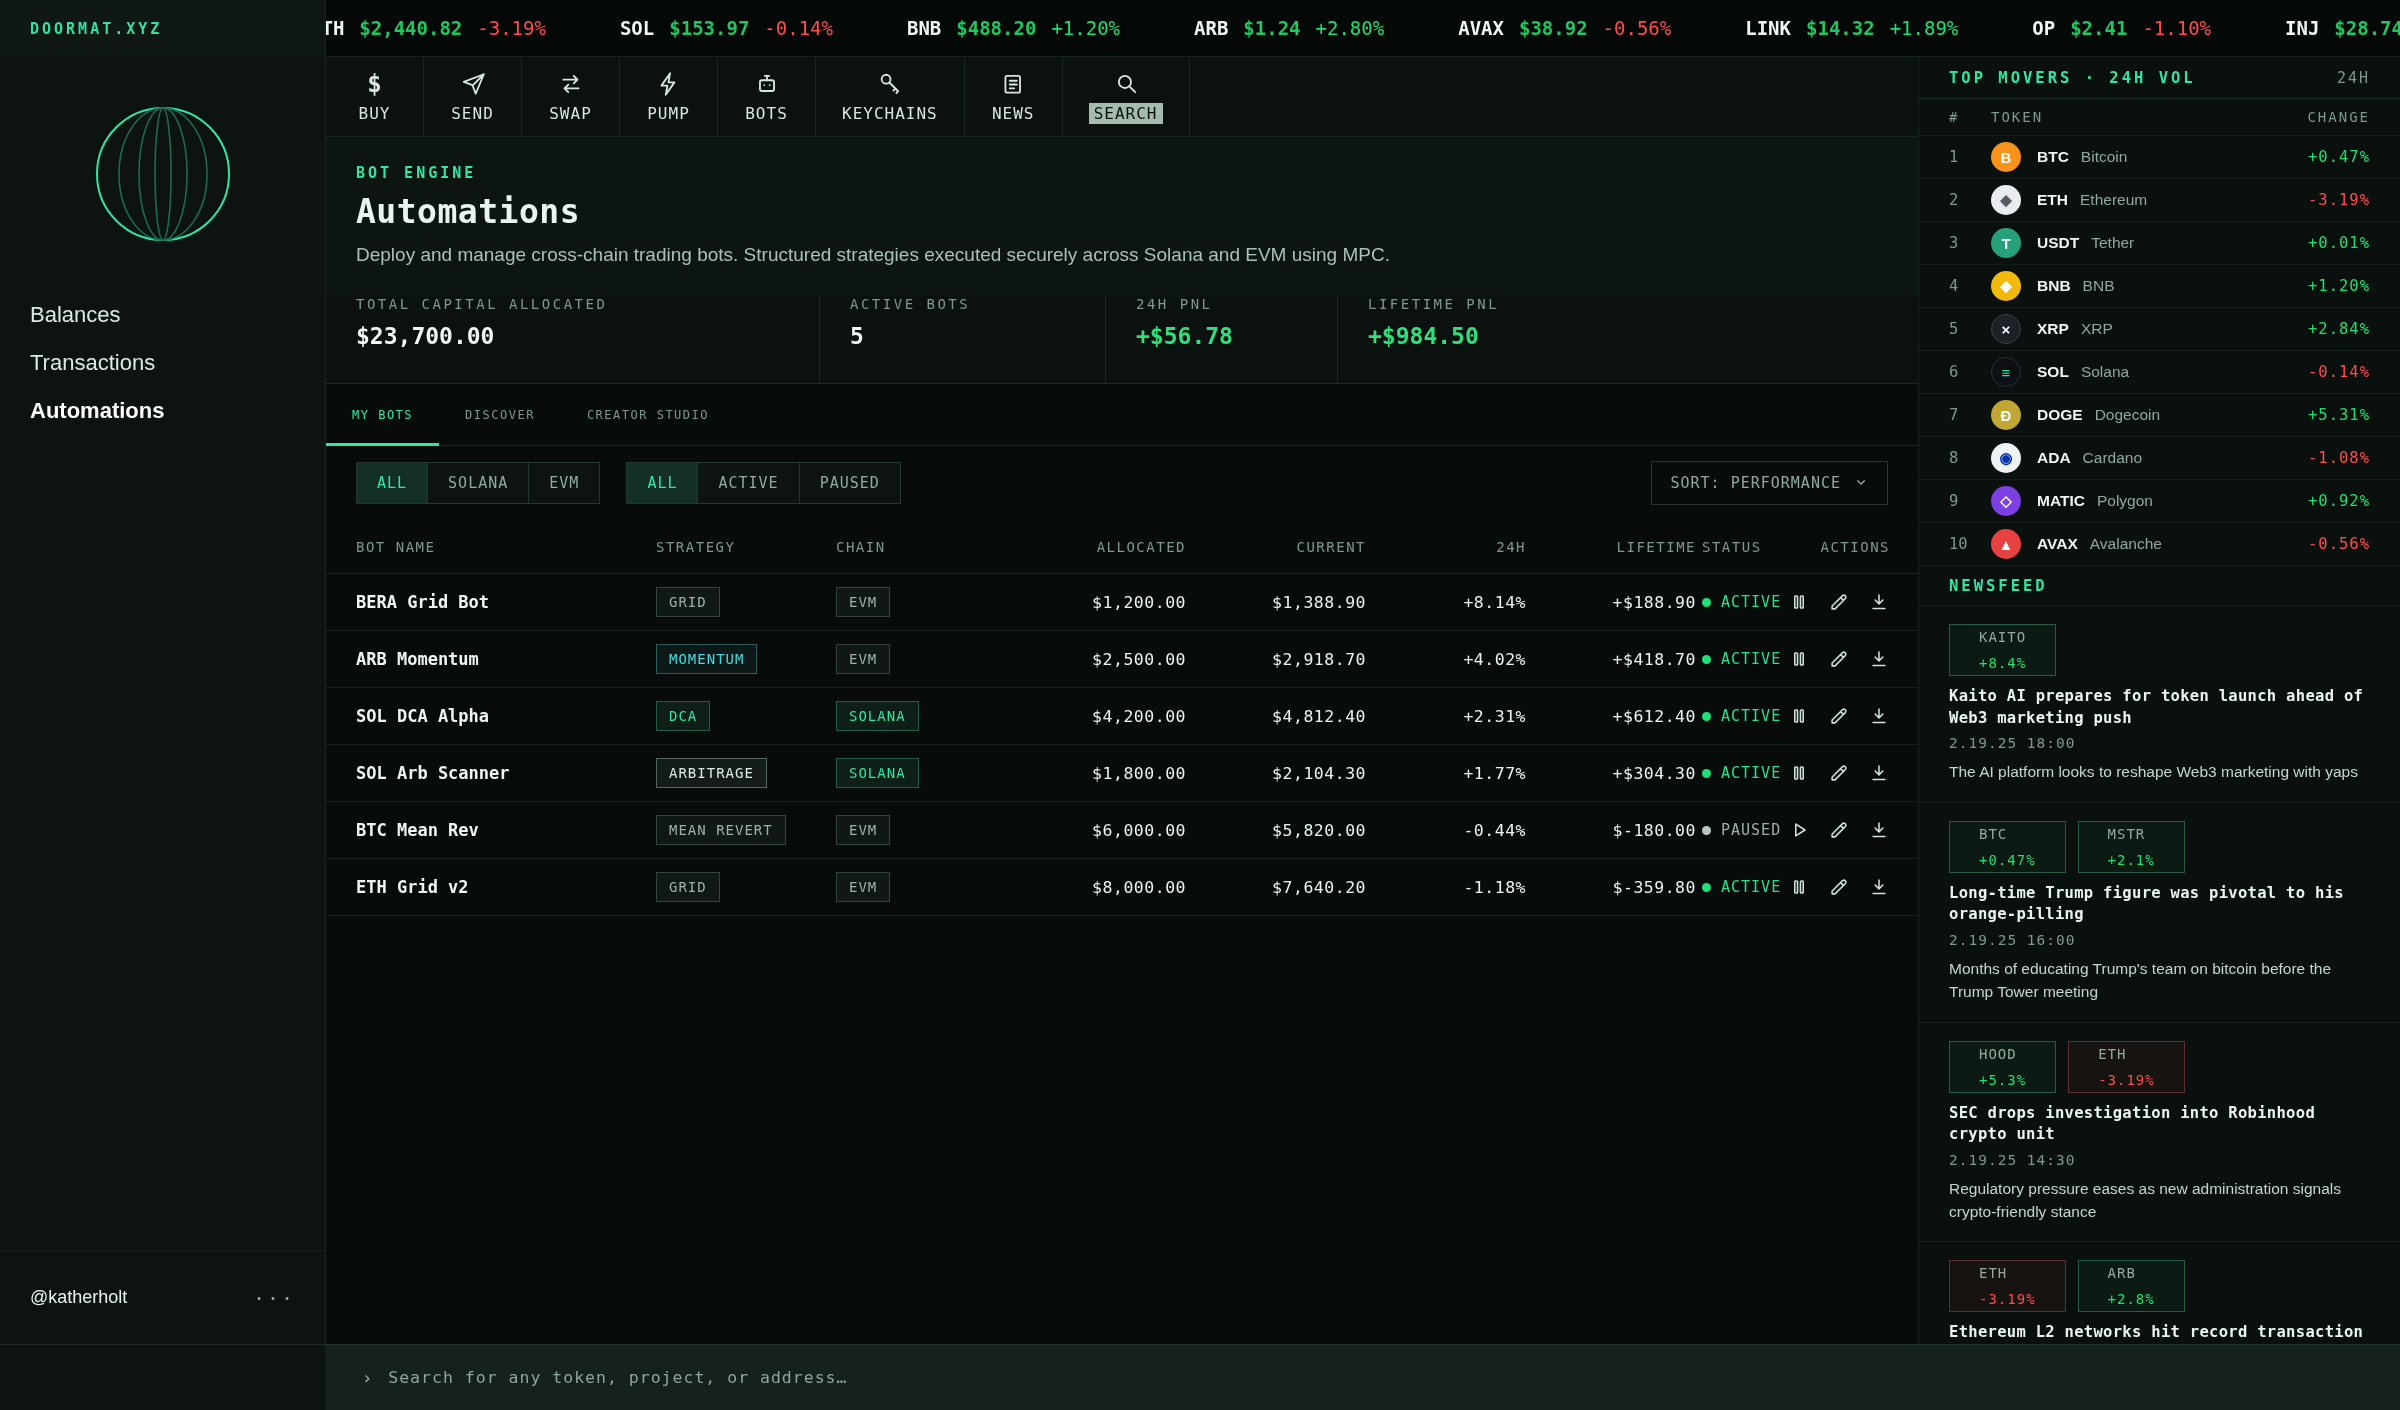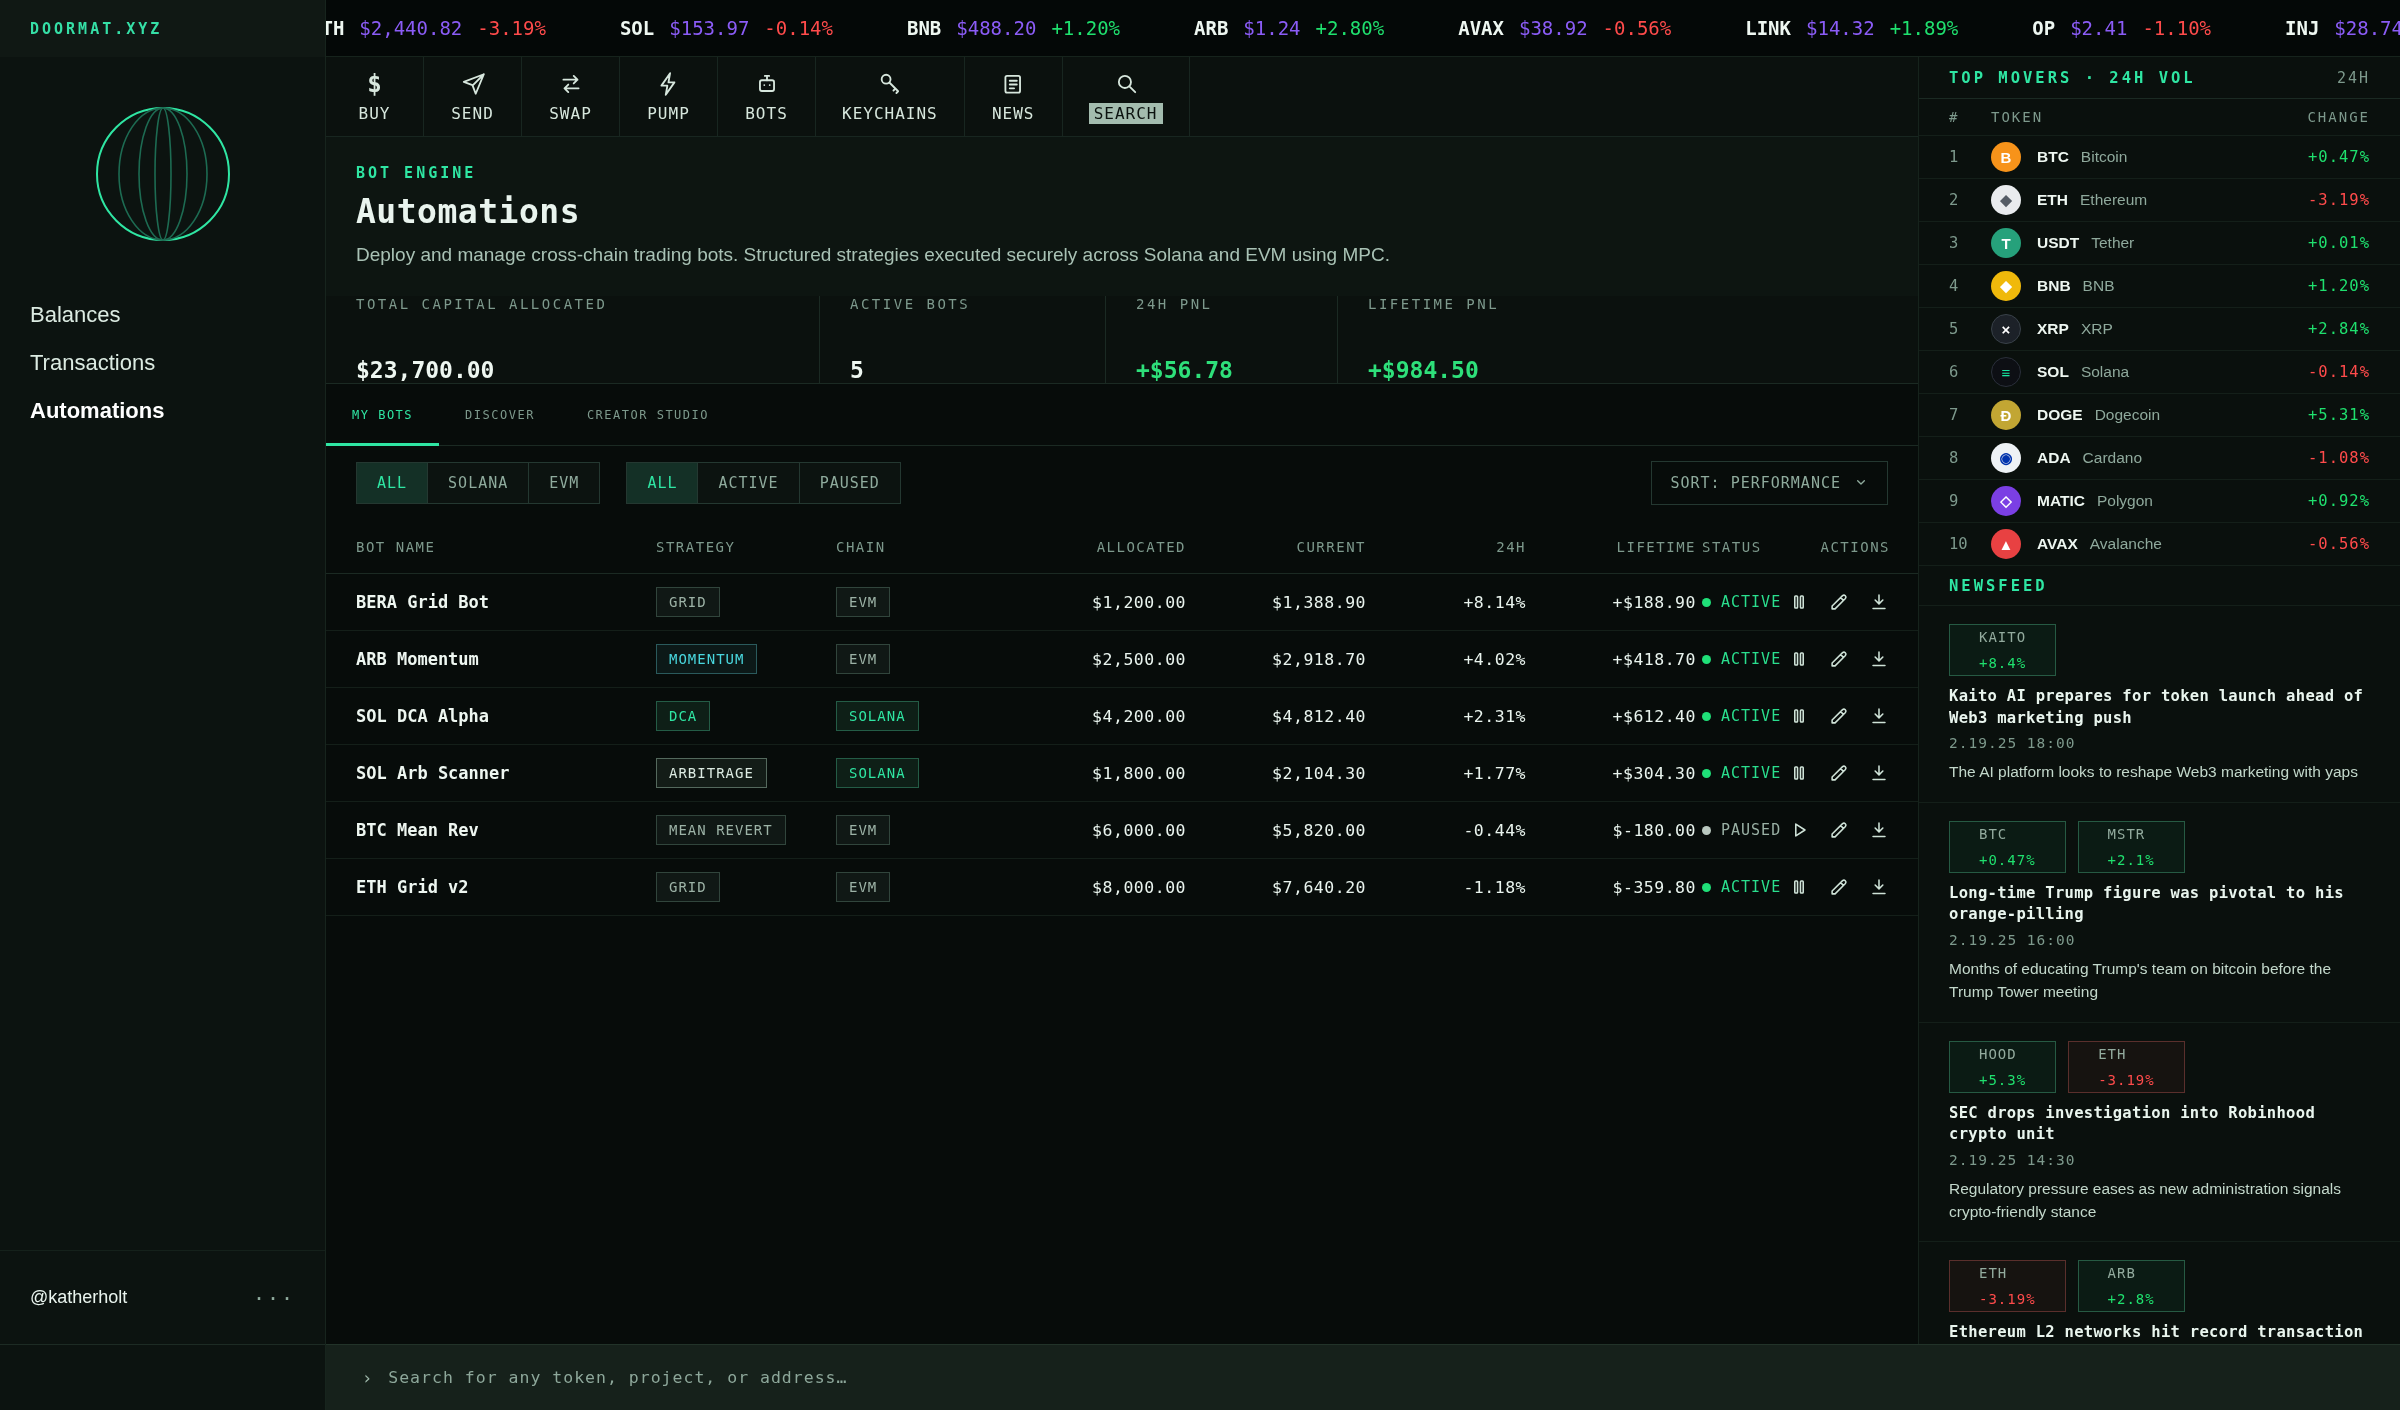--- a/index.html
+++ b/index.html
@@ -25,42 +25,42 @@
   .sidebar-spacer { height:66px; flex:none; border-top:1px solid #1d2b24; }
 
   
   .main-col { flex:1; display:flex; flex-direction:column; min-width:0; }
 
   
   .ticker { height:57px; flex:none; background:#040807; border-bottom:1px solid #16231c; display:flex; align-items:center; overflow:hidden; padding-left:6px; }
   .ticker-track { display:flex; gap:74px; margin-left:-22px; white-space:nowrap; font-size:19px; }
   .ticker-item { display:flex; gap:15px; align-items:baseline; }
   .t-sym { font-weight:bold; color:#eef7f1; }
-  .t-price { color:#8b5cf6; }
+  .t-price { color:#22c55e;font-weight:bold; }
   .up   { color:#1fe06e; }
   .down { color:#ff4b4b; }
 
   .content-row { flex:1; display:flex; min-height:0; }
 
   
   .main { width:1592px; flex:none; display:flex; flex-direction:column; overflow:hidden; }
   .navstrip { height:80px; flex:none; display:flex; border-bottom:1px solid #182620; background:#0b110e; }
   .navcell { border-right:1px solid #182620; display:flex; flex-direction:column; align-items:center; justify-content:center; gap:7px; padding:0 26px; min-width:98px; color:#d7e7dd; cursor:pointer; }
   .navcell svg { width:26px; height:26px; }
   .navcell .glyph { font-size:24px; line-height:26px; font-weight:bold; }
   .nlabel { font-size:16px; letter-spacing:1px; }
   .nlabel.hl { background:#a3bcae; color:#0b120f; padding:1px 5px; }
 
   .pagehead { background:#0d1511; padding:27px 30px 30px; }
   .kicker { color:#2fe6a3; font-size:15px; letter-spacing:3px; font-weight:bold; }
   .ptitle { font-size:33px; font-weight:bold; margin-top:10px; letter-spacing:.5px; }
   .pdesc  { margin-top:13px; font-family:"Liberation Sans",sans-serif; font-size:19px; color:#a9c2b5; }
 
   .stats { display:flex; border-bottom:1px solid #1b2a23; height:88px; flex:none; background:#0b110e; }
-  .stat { border-right:1px solid #1b2a23; padding:0 30px; display:flex; flex-direction:column; justify-content:space-between; gap:11px; }
+  .stat { border-right:1px solid #1b2a23; padding:0 30px; display:flex; flex-direction:column; justify-content:flex-start; gap:11px; }
   .stat:nth-child(1){ width:494px; } .stat:nth-child(2){ width:286px; } .stat:nth-child(3){ width:232px; } .stat:nth-child(4){ flex:1; border-right:none; }
   .stat-label { color:#7d998c; font-size:14px; letter-spacing:2.5px; white-space:nowrap; }
   .stat-value { font-size:23px; font-weight:bold; color:#eef7f1; }
   .stat-value.up { color:#2ee07a; }
 
   .tabsrow { height:62px; flex:none; border-bottom:1px solid #1b2a23; display:flex; }
   .tab { padding:0 26px; display:flex; align-items:center; font-size:12px; letter-spacing:1.5px; color:#7d998c; position:relative; cursor:pointer; }
   .tab.active { color:#2fe6a3; }
   .tab.active::after { content:""; position:absolute; left:0; right:0; bottom:-1px; height:3px; background:#2fe6a3; }
 

